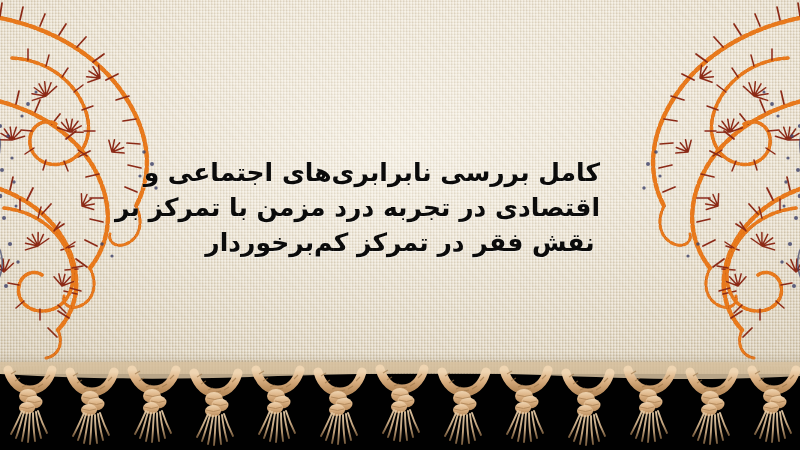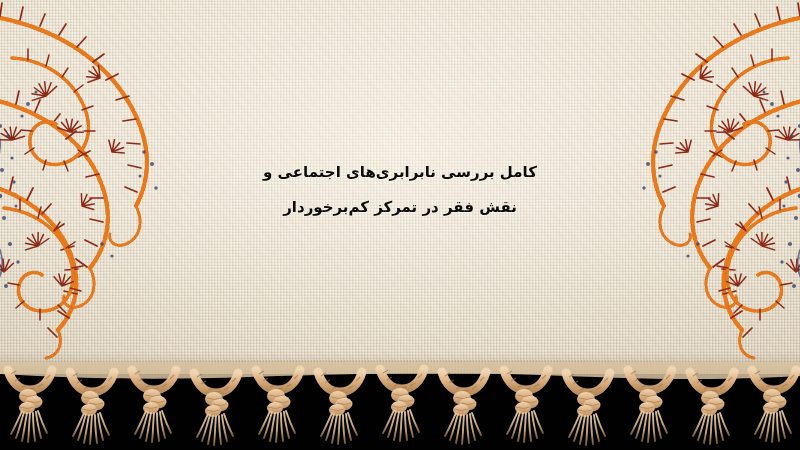--- a/index.html
+++ b/index.html
@@ -105,21 +105,21 @@
   
   .quote {
     position: absolute;
     left: 200px;
     top: 155px;
     width: 400px;
     text-align: center;
     direction: rtl;
     color: #0b0b0b;
     font-weight: bold;
-    font-size: 15px;
+    font-size: 25px;
     line-height: 35px;
     letter-spacing: 0.2px;
     text-shadow:
       0 1px 0 rgba(255,255,255,0.30),
       0 0 2px rgba(255,250,238,0.55);
     white-space: nowrap;
   }
   .quote-line { display: block; }
 
   
@@ -420,20 +420,21 @@
           <g fill="none" stroke="#3b4068" stroke-width="1.6" stroke-linecap="round" opacity="0.7">
             <path d="M-6,118 C8,130 10,150 0,166"></path>
             <path d="M-4,236 C10,248 12,268 2,284"></path>
           </g>
         </g>
       </svg>
     </div>
 
     <div class="quote">
       <span class="quote-line">کامل بررسی نابرابری‌های اجتماعی و</span>
+      <span class="quote-line">اقتصادی در تجربه درد مزمن با تمرکز بر</span>
       <span class="quote-line">نقش فقر در تمرکز کم‌برخوردار</span>
     </div>
 
     <div class="fabric-hem"></div>
     <div class="hem-shadow"></div>
   </div>
 
   <div class="blackfield"></div>
 
   <div class="fringe">

